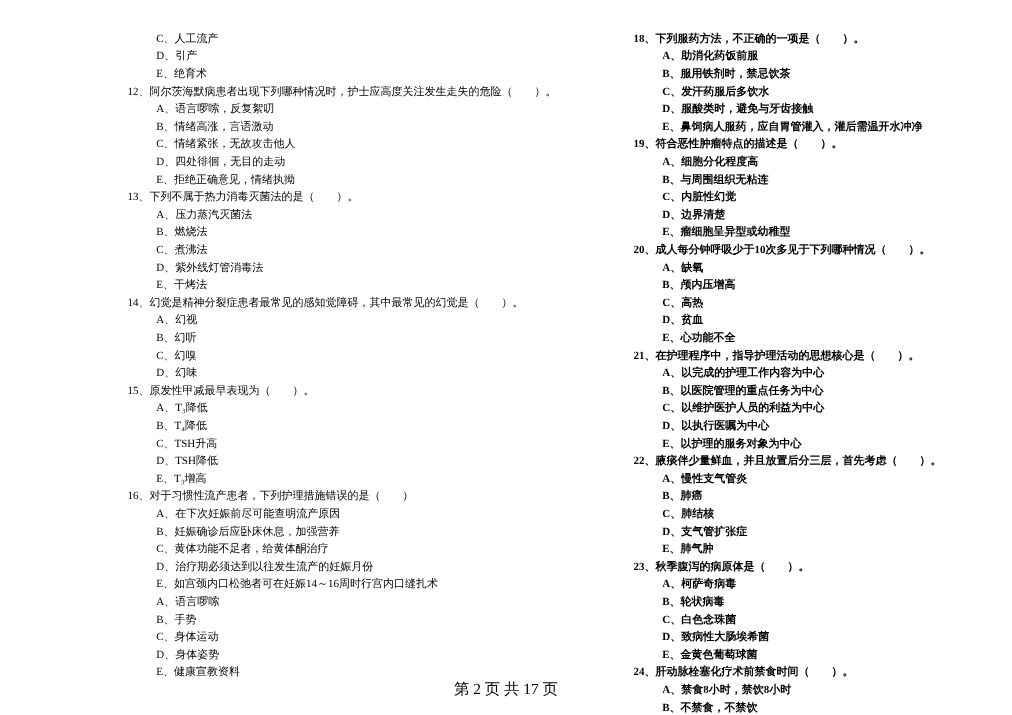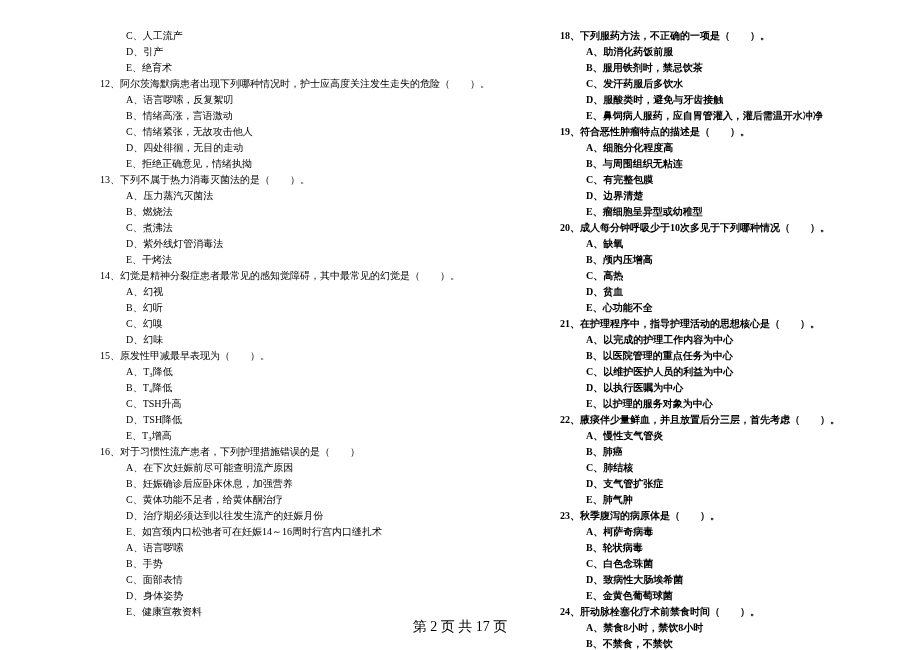--- a/index.html
+++ b/index.html
@@ -12,21 +12,21 @@
       height: 650px;
       background: #ffffff;
       font-family: "SimSun", "宋体", serif;
       font-size: 10px;
       color: #000000;
       position: relative;
       overflow: hidden;
     }
     .page-container {
       display: flex;
-      padding: 28px 0 0 0;
+      padding: 28px 0 0 16px;
       height: 615px;
     }
     .column {
       flex: 1;
       padding: 0 30px 0 55px;
     }
     .col-left {
       padding-left: 100px;
     }
     .col-right {
@@ -80,35 +80,35 @@
       <div class="option-line">D、TSH降低</div>
       <div class="option-line">E、T₃增高</div>
       <div class="question-line">16、对于习惯性流产患者，下列护理措施错误的是（　　）</div>
       <div class="option-line">A、在下次妊娠前尽可能查明流产原因</div>
       <div class="option-line">B、妊娠确诊后应卧床休息，加强营养</div>
       <div class="option-line">C、黄体功能不足者，给黄体酮治疗</div>
       <div class="option-line">D、治疗期必须达到以往发生流产的妊娠月份</div>
       <div class="option-line">E、如宫颈内口松弛者可在妊娠14～16周时行宫内口缝扎术</div>
       <div class="option-line">A、语言啰嗦</div>
       <div class="option-line">B、手势</div>
-      <div class="option-line">C、面部表情</div>
+      <div class="option-line">C、身体运动</div>
       <div class="option-line">D、身体姿势</div>
       <div class="option-line">E、健康宣教资料</div>
     </div>
   <div class="column col-right" id="right-col">
       <div class="question-line">18、下列服药方法，不正确的一项是（　　）。</div>
       <div class="option-line">A、助消化药饭前服</div>
       <div class="option-line">B、服用铁剂时，禁忌饮茶</div>
       <div class="option-line">C、发汗药服后多饮水</div>
       <div class="option-line">D、服酸类时，避免与牙齿接触</div>
       <div class="option-line">E、鼻饲病人服药，应自胃管灌入，灌后需温开水冲净</div>
       <div class="question-line">19、符合恶性肿瘤特点的描述是（　　）。</div>
       <div class="option-line">A、细胞分化程度高</div>
       <div class="option-line">B、与周围组织无粘连</div>
-      <div class="option-line">C、有完整包膜</div>
+      <div class="option-line">C、内脏性幻觉</div>
       <div class="option-line">D、边界清楚</div>
       <div class="option-line">E、瘤细胞呈异型或幼稚型</div>
       <div class="question-line">20、成人每分钟呼吸少于10次多见于下列哪种情况（　　）。</div>
       <div class="option-line">A、缺氧</div>
       <div class="option-line">B、颅内压增高</div>
       <div class="option-line">C、高热</div>
       <div class="option-line">D、贫血</div>
       <div class="option-line">E、心功能不全</div>
       <div class="question-line">21、在护理程序中，指导护理活动的思想核心是（　　）。</div>
       <div class="option-line">A、以完成的护理工作内容为中心</div>

